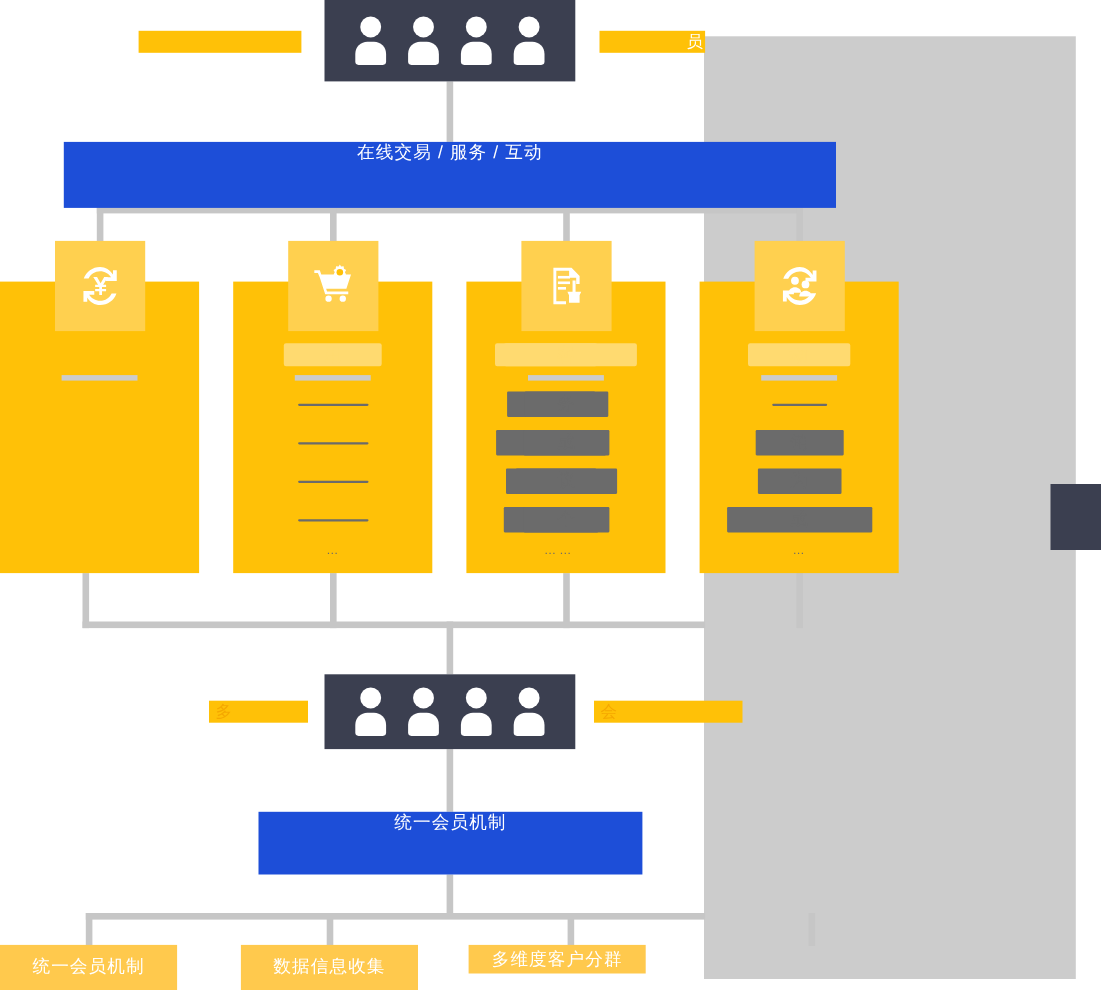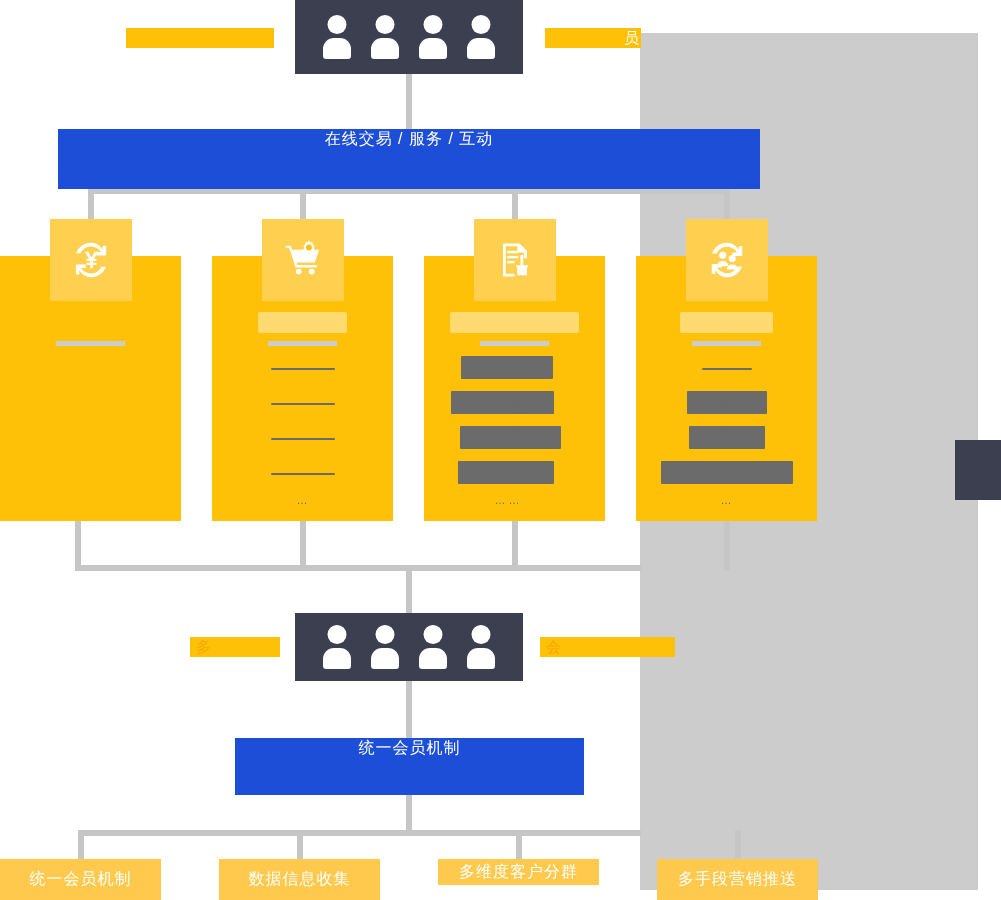--- a/index.html
+++ b/index.html
@@ -302,20 +302,17 @@
   <div class="dark-bar" style="left:235px; top:738px; width:349px; height:57px;">
     <span>统一会员机制</span>
   </div>
 
   <div class="bottom-label" style="left:219px; top:859px; width:161px; height:41px;">
     <span>数据信息收集</span>
   </div>
   <div class="bottom-label" style="left:0px; top:859px; width:161px; height:41px;">
     <span>统一会员机制</span>
   </div>
-  <div class="bottom-label" style="left:438px; top:859px; width:161px; height:26px;">
+  <div class="bottom-label" style="left:426px; top:859px; width:161px; height:26px;">
     <span>多维度客户分群</span>
   </div>
-  <div class="bottom-label" style="left:657px; top:859px; width:161px; height:41px; z-index:7;">
-    <span>多手段营销推送</span>
-  </div>
 
 </div>
 
 </body></html>

